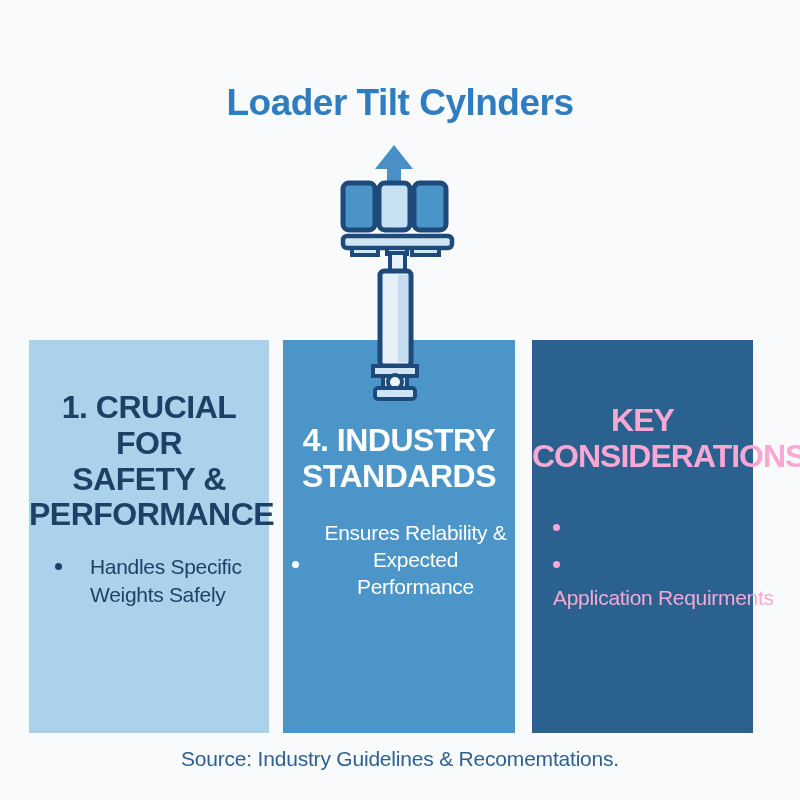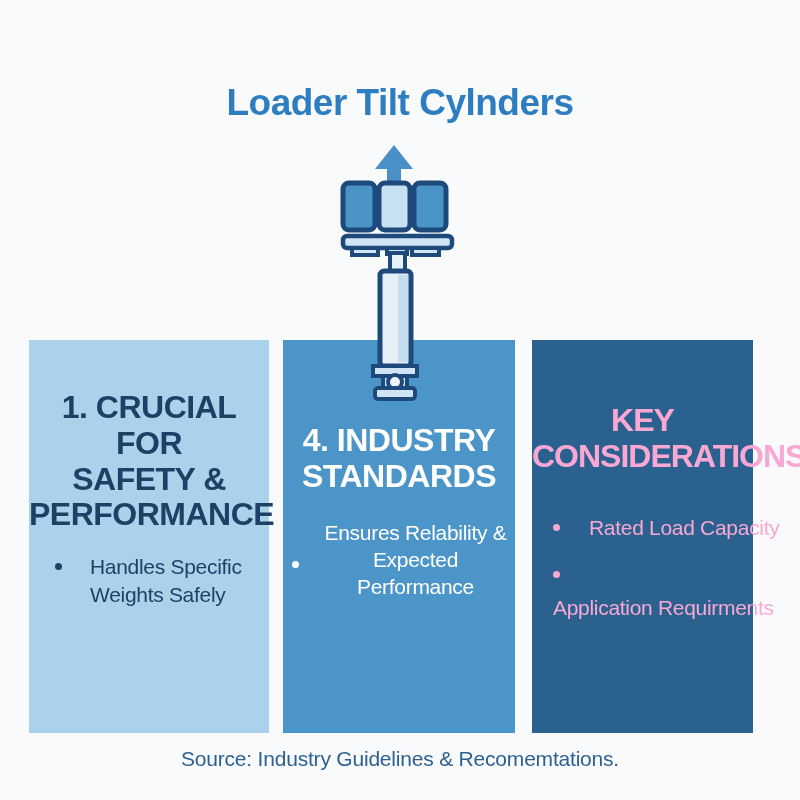--- a/index.html
+++ b/index.html
@@ -76,21 +76,20 @@
 Expected
 Performance</span>
     </div>
   </section>
 
   <section class="col col-3">
     <h3>KEY
 CONSIDERATIONS</h3>
     <div class="bullet first">
       <span class="dot"></span>
-      <span class="txt">Rated Load Capacity</span>
     </div>
     <div class="bullet">
       <span class="dot"></span>
       <span class="txt">Application Requirments</span>
     </div>
   </section>
 
   <svg class="illustration" viewBox="0 0 140 262" xmlns="http://www.w3.org/2000/svg">
 
     <polygon points="64,3 45,27 57,27 57,42 71,42 71,27 83,27" fill="#4a90c8"></polygon>

